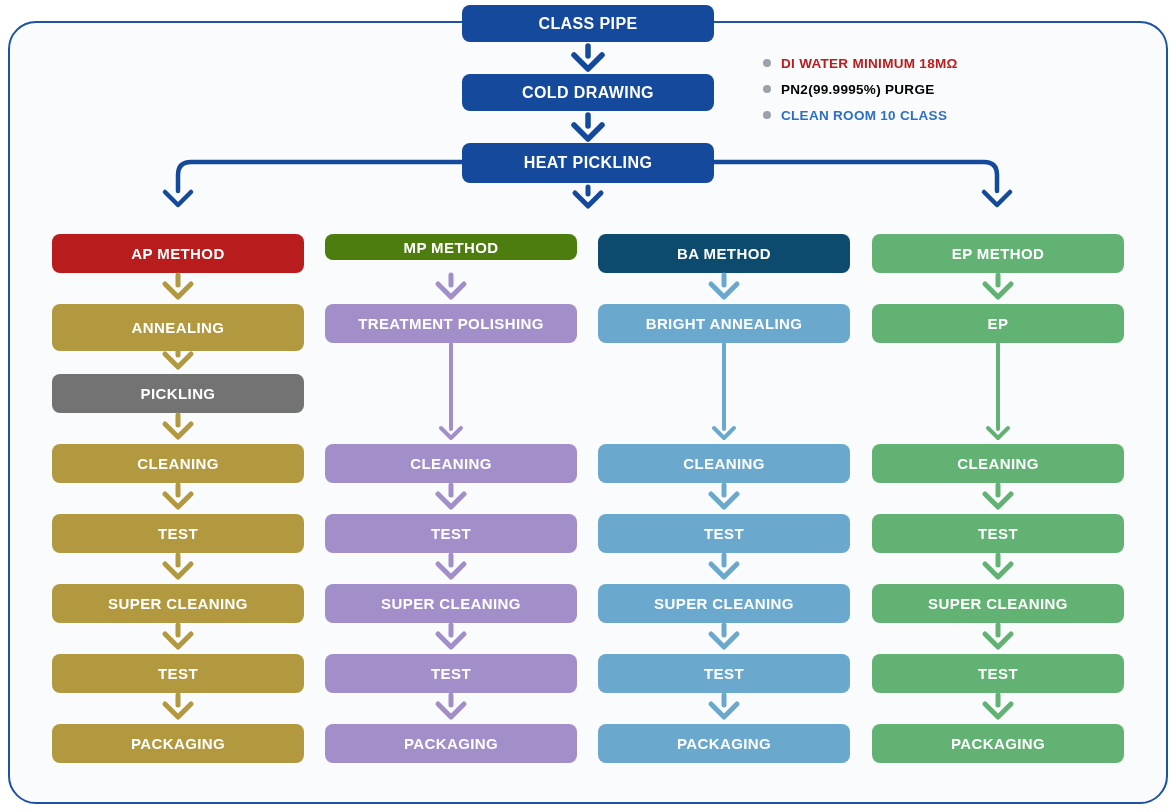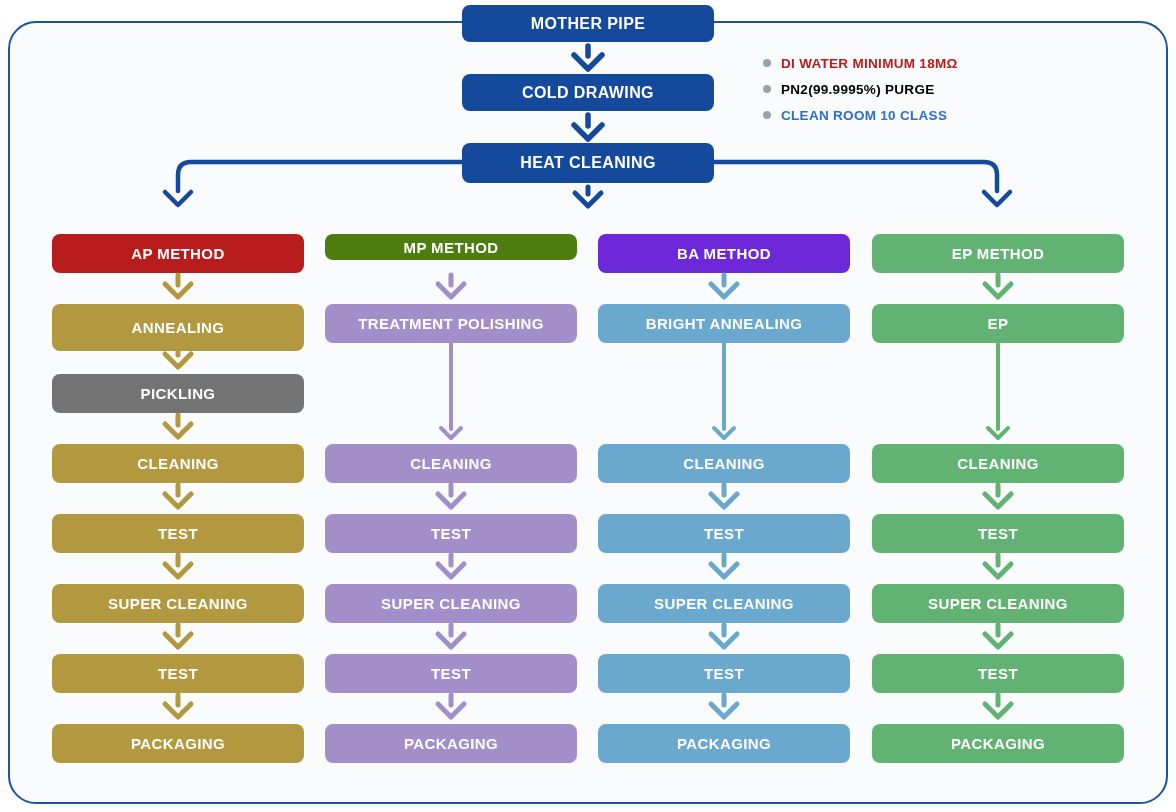--- a/index.html
+++ b/index.html
@@ -86,23 +86,23 @@
       <path d="M 998 485 L 998 495" stroke="#62b274" stroke-width="5" fill="none" stroke-linecap="round" stroke-linejoin="round"></path>
       <path d="M 985 494 L 998 507 L 1011 494" stroke="#62b274" stroke-width="5" fill="none" stroke-linecap="round" stroke-linejoin="round"></path>
       <path d="M 998 555 L 998 565" stroke="#62b274" stroke-width="5" fill="none" stroke-linecap="round" stroke-linejoin="round"></path>
       <path d="M 985 564 L 998 577 L 1011 564" stroke="#62b274" stroke-width="5" fill="none" stroke-linecap="round" stroke-linejoin="round"></path>
       <path d="M 998 625 L 998 635" stroke="#62b274" stroke-width="5" fill="none" stroke-linecap="round" stroke-linejoin="round"></path>
       <path d="M 985 634 L 998 647 L 1011 634" stroke="#62b274" stroke-width="5" fill="none" stroke-linecap="round" stroke-linejoin="round"></path>
       <path d="M 998 695 L 998 705" stroke="#62b274" stroke-width="5" fill="none" stroke-linecap="round" stroke-linejoin="round"></path>
       <path d="M 985 704 L 998 717 L 1011 704" stroke="#62b274" stroke-width="5" fill="none" stroke-linecap="round" stroke-linejoin="round"></path>
     </svg>
   <div id="top-chain">
-      <div class="flow-box navy" style="left: 462px; top: 5px; width: 252px; height: 37px; background: rgb(20, 73, 156);">MOTHER PIPE</div>
+      <div class="flow-box navy" style="left: 462px; top: 5px; width: 252px; height: 37px; background: rgb(20, 73, 156);">CLASS PIPE</div>
       <div class="flow-box navy" style="left: 462px; top: 74px; width: 252px; height: 37px; background: rgb(20, 73, 156);">COLD DRAWING</div>
-      <div class="flow-box navy" style="left: 462px; top: 143px; width: 252px; height: 40px; background: rgb(20, 73, 156);">HEAT CLEANING</div>
+      <div class="flow-box navy" style="left: 462px; top: 143px; width: 252px; height: 40px; background: rgb(20, 73, 156);">HEAT PICKLING</div>
     </div>
   <div class="notes" id="notes">
       <div class="note-item">
         <span class="note-bullet" style="background: rgb(154, 162, 171);"></span>
         <span class="note-text" style="color: #b91c1c;">DI WATER MINIMUM 18MΩ</span>
       </div>
       <div class="note-item">
         <span class="note-bullet" style="background: rgb(154, 162, 171);"></span>
         <span class="note-text" style="color: #000000; text-align: right;">PN2(99.9995%) PURGE</span>
       </div>
@@ -120,21 +120,21 @@
       <div class="flow-box" style="left: 52px; top: 584px; width: 252px; height: 39px; background: rgb(178, 153, 63);">SUPER CLEANING</div>
       <div class="flow-box" style="left: 52px; top: 654px; width: 252px; height: 39px; background: rgb(178, 153, 63);">TEST</div>
       <div class="flow-box" style="left: 52px; top: 724px; width: 252px; height: 39px; background: rgb(178, 153, 63);">PACKAGING</div>
       <div class="flow-box" style="left: 325px; top: 234px; width: 252px; height: 26px; background: #4d7c0f;">MP METHOD</div>
       <div class="flow-box" style="left: 325px; top: 304px; width: 252px; height: 39px; background: rgb(162, 143, 202);">TREATMENT POLISHING</div>
       <div class="flow-box" style="left: 325px; top: 444px; width: 252px; height: 39px; background: rgb(162, 143, 202);">CLEANING</div>
       <div class="flow-box" style="left: 325px; top: 514px; width: 252px; height: 39px; background: rgb(162, 143, 202);">TEST</div>
       <div class="flow-box" style="left: 325px; top: 584px; width: 252px; height: 39px; background: rgb(162, 143, 202);">SUPER CLEANING</div>
       <div class="flow-box" style="left: 325px; top: 654px; width: 252px; height: 39px; background: rgb(162, 143, 202);">TEST</div>
       <div class="flow-box" style="left: 325px; top: 724px; width: 252px; height: 39px; background: rgb(162, 143, 202);">PACKAGING</div>
-      <div class="flow-box" style="left: 598px; top: 234px; width: 252px; height: 39px; background: #6d28d9;">BA METHOD</div>
+      <div class="flow-box" style="left: 598px; top: 234px; width: 252px; height: 39px; background: #0c4a6e;">BA METHOD</div>
       <div class="flow-box" style="left: 598px; top: 304px; width: 252px; height: 39px; background: rgb(107, 168, 205);">BRIGHT ANNEALING</div>
       <div class="flow-box" style="left: 598px; top: 444px; width: 252px; height: 39px; background: rgb(107, 168, 205);">CLEANING</div>
       <div class="flow-box" style="left: 598px; top: 514px; width: 252px; height: 39px; background: rgb(107, 168, 205);">TEST</div>
       <div class="flow-box" style="left: 598px; top: 584px; width: 252px; height: 39px; background: rgb(107, 168, 205);">SUPER CLEANING</div>
       <div class="flow-box" style="left: 598px; top: 654px; width: 252px; height: 39px; background: rgb(107, 168, 205);">TEST</div>
       <div class="flow-box" style="left: 598px; top: 724px; width: 252px; height: 39px; background: rgb(107, 168, 205);">PACKAGING</div>
       <div class="flow-box" style="left: 872px; top: 234px; width: 252px; height: 39px; background: rgb(98, 178, 116);">EP METHOD</div>
       <div class="flow-box" style="left: 872px; top: 304px; width: 252px; height: 39px; background: rgb(98, 178, 116);">EP</div>
       <div class="flow-box" style="left: 872px; top: 444px; width: 252px; height: 39px; background: rgb(98, 178, 116);">CLEANING</div>
       <div class="flow-box" style="left: 872px; top: 514px; width: 252px; height: 39px; background: rgb(98, 178, 116);">TEST</div>

